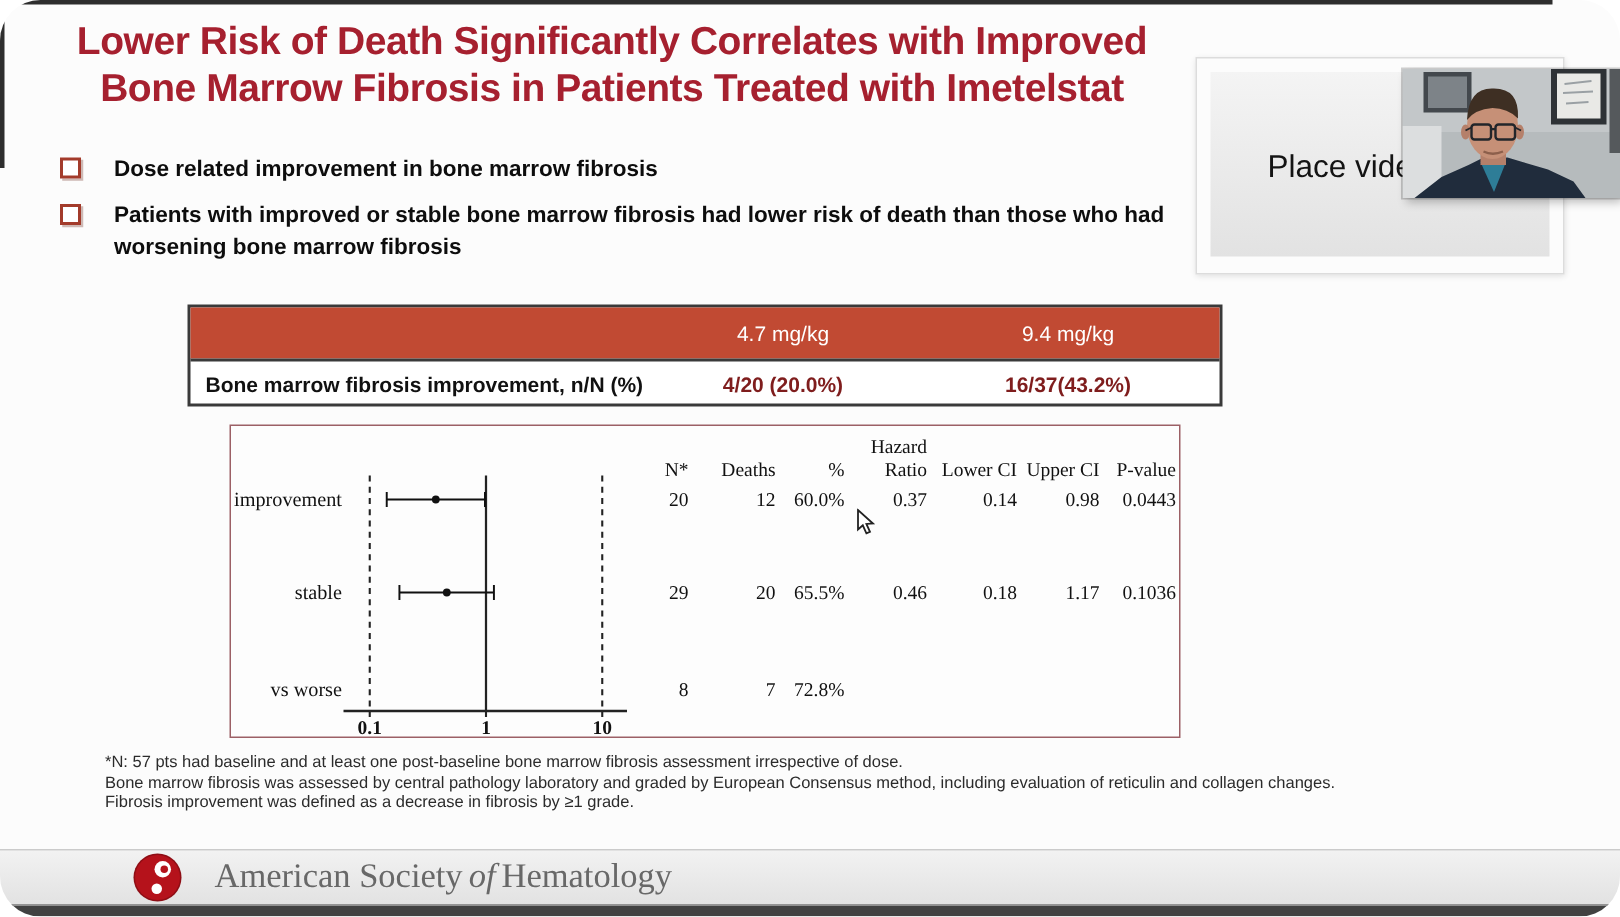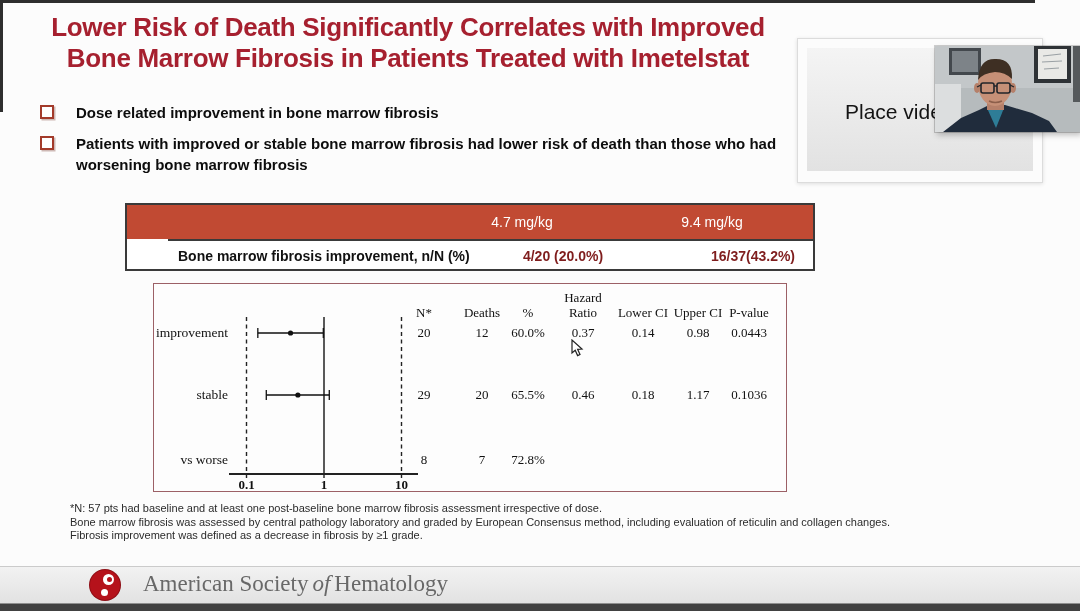--- a/index.html
+++ b/index.html
@@ -1,17 +1,17 @@
 <!DOCTYPE html>
 <html><head>
 <meta charset="utf-8">
 <style>
   html,body{margin:0;padding:0;background:#ffffff;}
   .stage{position:relative;width:1080px;height:611px;background:#fcfcfc;overflow:hidden;
-         font-family:"Liberation Sans",sans-serif;}
+         font-family:"Liberation Sans",sans-serif;border-radius:27px;}
 
   
   .edge-top{position:absolute;left:0;top:0;width:1035px;height:3px;background:#2e2e2e;}
   .edge-left{position:absolute;left:0;top:0;width:3px;height:112px;background:#2e2e2e;}
 
   
   .title{position:absolute;left:8px;top:12px;width:800px;text-align:center;
          color:#A6202F;font-weight:bold;font-size:26px;line-height:31px;letter-spacing:-0.3px;}
 
   
@@ -19,33 +19,33 @@
   .bullet .sq{width:10px;height:10px;border:2px solid #A33B2B;background:#fff;
               box-shadow:1.5px 1.5px 0 rgba(120,60,50,.35);margin-top:3px;flex:none;}
   .bullet .txt{margin-left:22px;font-size:15px;font-weight:bold;line-height:21px;color:#0d0d0d;width:705px;}
 
   
   .dose{position:absolute;left:125px;top:203px;width:690px;height:68px;
         border:2px solid #3a3a3a;box-sizing:border-box;background:#fff;}
   .dose .hd{position:relative;height:34px;background:#C14A33;}
   .dose .hd span{position:absolute;top:9px;transform:translateX(-50%);
                  color:#fff;font-weight:normal;font-size:14px;white-space:nowrap;}
-  .dose .bd{position:relative;height:30px;border-top:2px solid #3a3a3a;margin-left:41px;}
+  .dose .bd{position:relative;height:30px;border-top:2px solid #3a3a3a;}
   .dose .bd .lbl{position:absolute;left:10px;top:7px;font-size:14px;font-weight:bold;color:#111;white-space:nowrap;}
   .dose .bd .val{position:absolute;top:7px;transform:translateX(-50%);
                  font-size:14px;font-weight:600;color:#7f1d1d;white-space:nowrap;}
 
   
   .fp{position:absolute;left:153px;top:283px;width:634px;height:209px;
       border:1.5px solid #9C6066;box-sizing:border-box;background:#fdfdfd;
       font-family:"Liberation Serif",serif;color:#111;}
   .fp svg{position:absolute;left:0;top:0;width:631px;height:206px;}
   .fp .lab{position:absolute;left:2px;width:72px;text-align:right;font-size:13.5px;
            transform:translateY(-50%);white-space:nowrap;}
-  .fp .hdr,.fp .cell{position:absolute;width:70px;text-align:center;font-size:13px;
+  .fp .hdr,.fp .cell{position:absolute;width:70px;text-align:right;font-size:13px;
            transform:translate(-50%,-50%);white-space:nowrap;}
 
   
   .cursor{position:absolute;left:571px;top:339px;}
 
   
   .fnotes{position:absolute;left:70px;top:502px;width:990px;
           font-size:11px;line-height:13.5px;color:#2b2b2b;}
 
   

